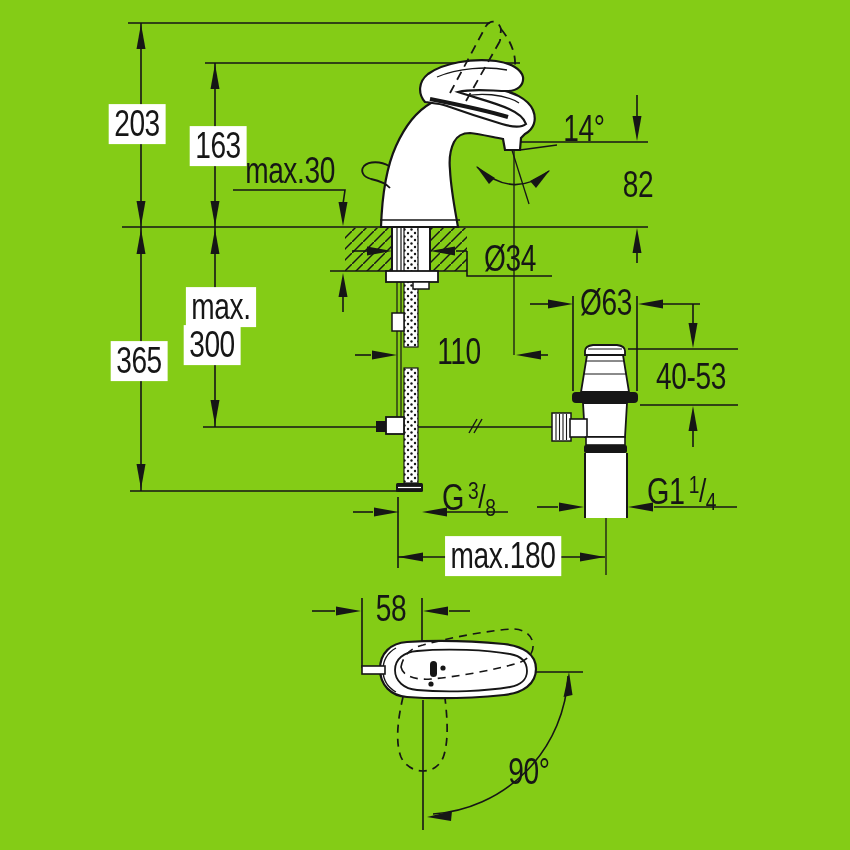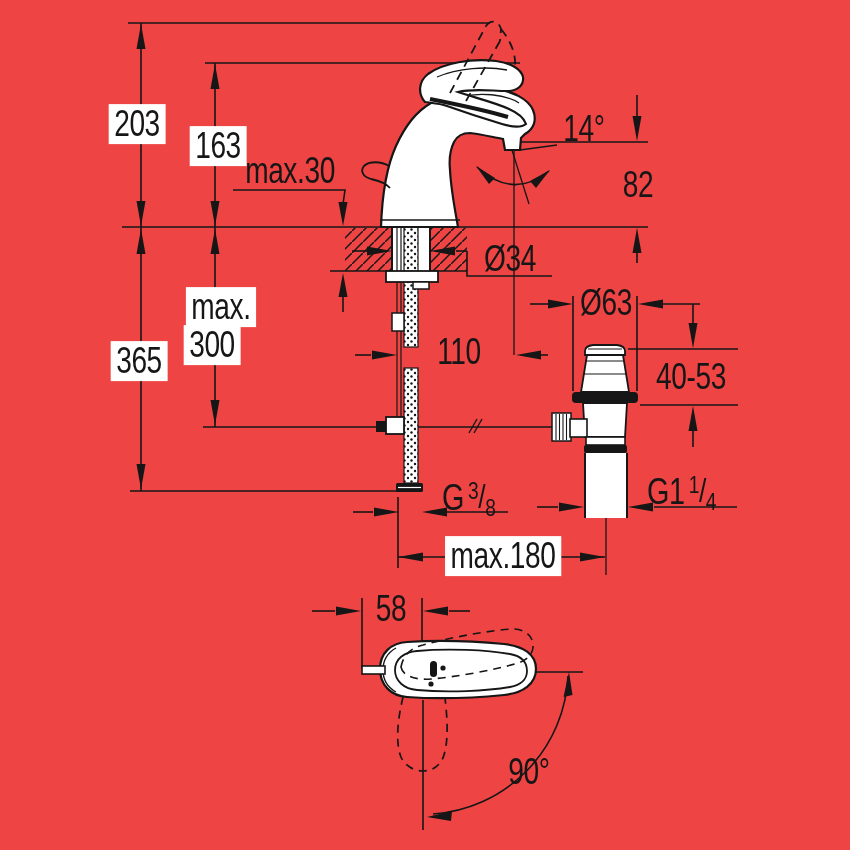--- a/index.html
+++ b/index.html
@@ -1,16 +1,16 @@
 <!DOCTYPE html>
 <html><head>
 <meta charset="utf-8">
 <style>
   html,body{margin:0;padding:0;background:#ffffff;}
-  .stage{position:relative;width:850px;height:850px;background:#ef4444;overflow:hidden;
+  .stage{position:relative;width:850px;height:850px;background:#84cc16;overflow:hidden;
          font-family:"Liberation Sans","DejaVu Sans",sans-serif;}
   .stage svg{position:absolute;left:0;top:0;}
   .labels{position:absolute;left:0;top:0;width:850px;height:850px;z-index:5;pointer-events:none;}
   .dim{position:absolute;white-space:nowrap;color:#161616;font-size:36px;letter-spacing:-0.5px;
        transform:translate(-50%,-50%) scaleX(0.78);line-height:1.05;}
   .dim.bg{background:#ffffff;padding:1px 7px;}
   .thread{position:absolute;white-space:nowrap;color:#161616;font-size:36px;
           transform:scaleX(0.80);transform-origin:left top;letter-spacing:-0.5px;}
   .thread .frac-num{font-size:24px;position:relative;top:-11px;margin-left:5px;}
   .thread .frac-slash{font-size:33px;position:relative;top:-2px;}

